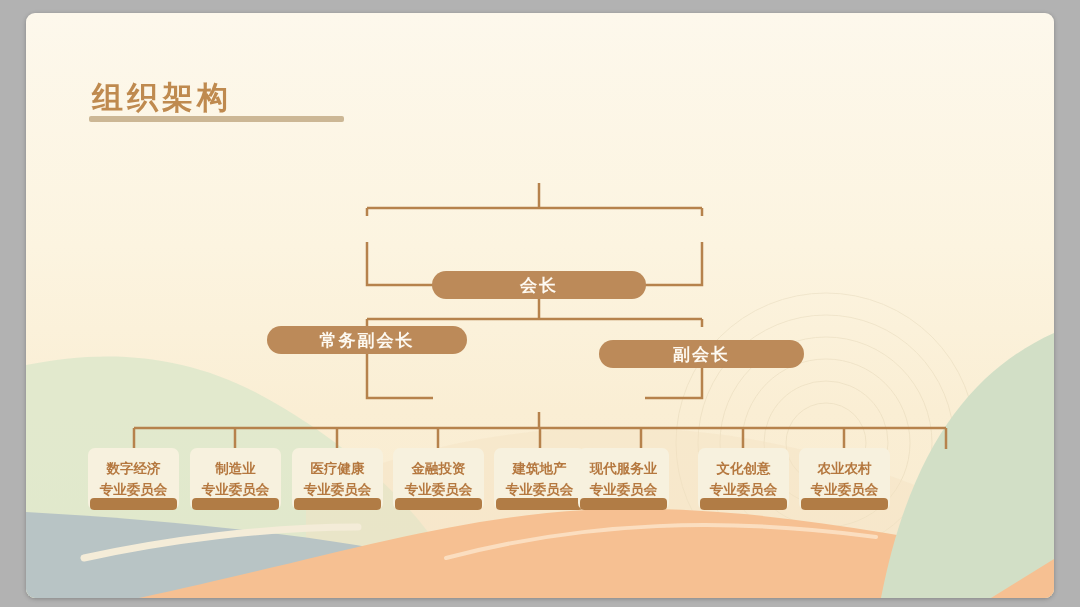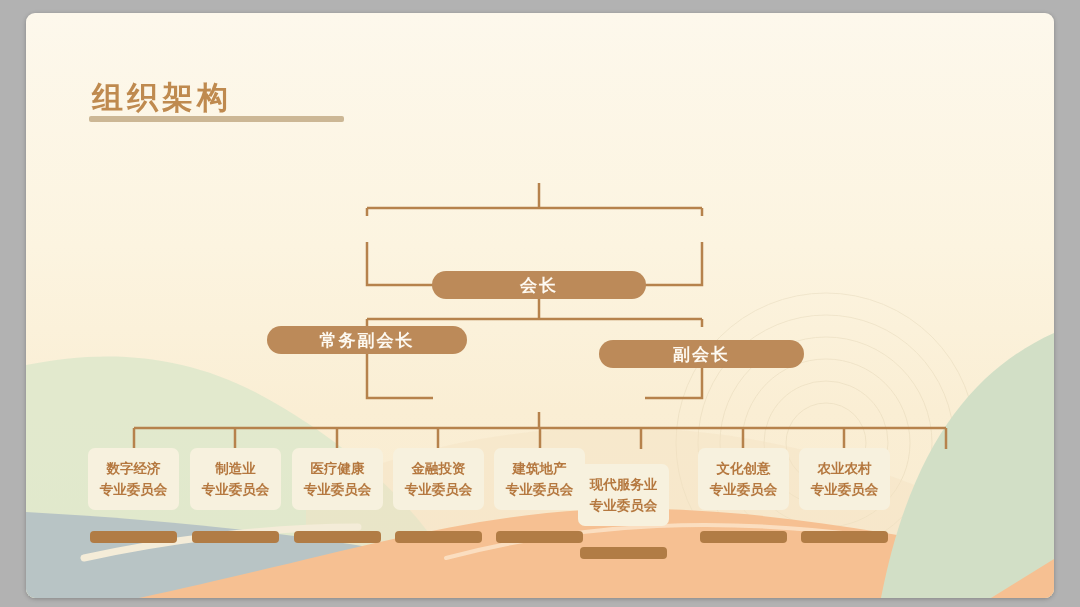--- a/index.html
+++ b/index.html
@@ -19,21 +19,21 @@
 
   .root-circle{position:absolute;left:468px;top:80px;width:90px;height:90px;border-radius:50%;
     background:#b6845b;border:4px solid #f4e9d3;box-shadow:0 0 0 3px #b28157;box-sizing:border-box;
     display:flex;flex-direction:column;align-items:center;justify-content:center;
     color:#fff;font-size:17px;font-weight:bold;line-height:1.35;letter-spacing:1px;text-align:center;}
 
   .pill{position:absolute;height:28px;border-radius:15px;background:#bc8a59;
     display:flex;align-items:center;justify-content:center;
     color:#fdf9f1;font-size:17px;font-weight:bold;letter-spacing:2px;}
 
-  .committee{position:absolute;top:435px;width:91px;height:95px;}
+  .committee{position:absolute;top:435px;width:91px;height:62px;}
   .committee .face{position:absolute;left:0;top:0;width:100%;height:62px;background:#f7f1de;
     border-radius:7px;display:flex;flex-direction:column;align-items:center;justify-content:center;
     color:#b5783f;font-size:13.5px;font-weight:bold;line-height:1.55;text-align:center;}
   .committee .base{position:absolute;left:2px;right:2px;bottom:0;height:12px;background:#b17c45;
     border-radius:4px;}
 </style>
 </head>
 <body>
 
 <div class="slide">
@@ -117,21 +117,21 @@
       </div>
         <div class="base"></div>
     </div>
     <div class="committee" style="left:468px;">
       <div class="face">
         <span>建筑地产</span>
         <span>专业委员会</span>
       </div>
         <div class="base"></div>
     </div>
-    <div class="committee" style="left:552px;margin-top:16px;">
+    <div class="committee" style="left:552px;">
       <div class="face">
         <span>现代服务业</span>
         <span>专业委员会</span>
       </div>
         <div class="base"></div>
     </div>
     <div class="committee" style="left:672px;">
       <div class="face">
         <span>文化创意</span>
         <span>专业委员会</span>

